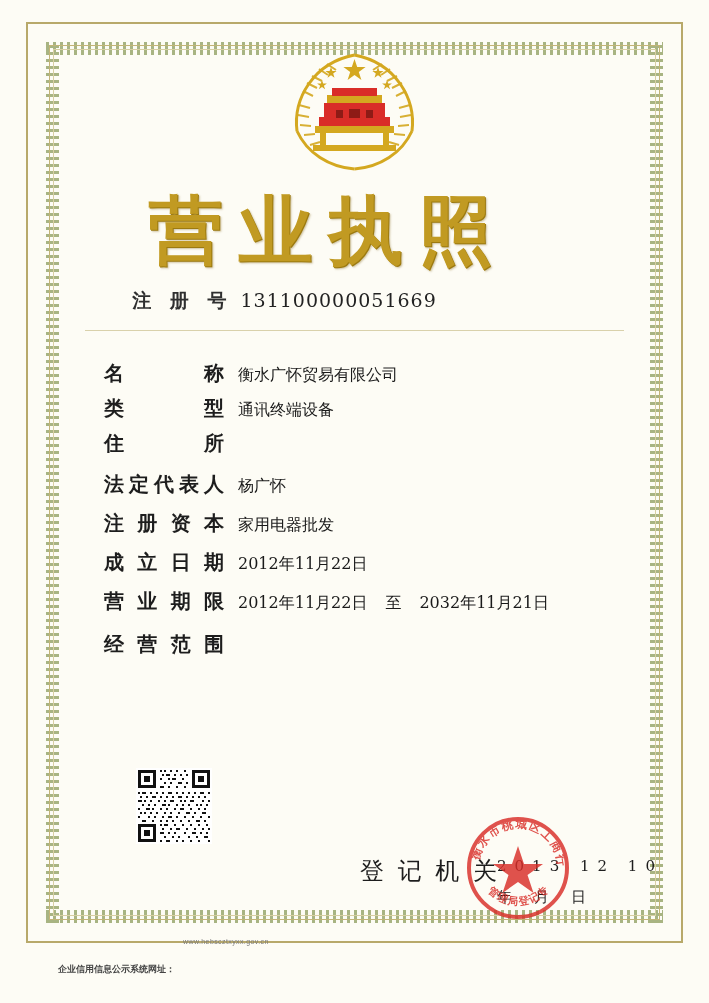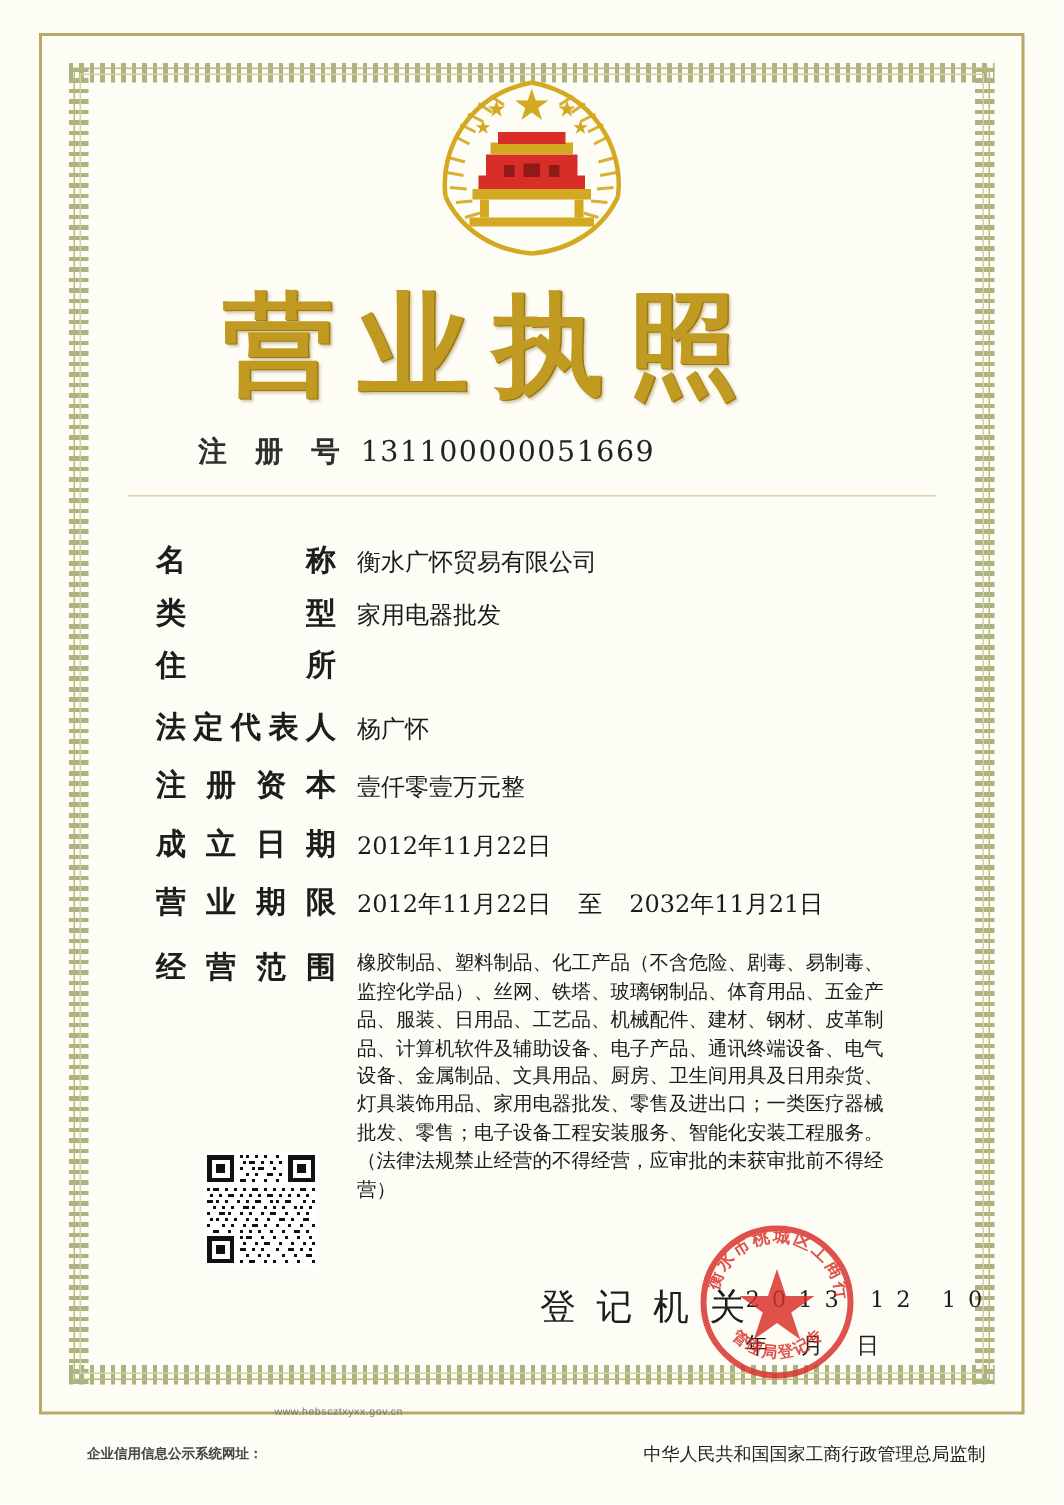--- a/index.html
+++ b/index.html
@@ -314,21 +314,21 @@
         <span>称</span>
       </div>
       <div class="f-value">衡水广怀贸易有限公司</div>
     </div>
 
     <div class="row">
       <div class="f-label">
         <span>类</span>
         <span>型</span>
       </div>
-      <div class="f-value">家用电器批发</div>
+      <div class="f-value">通讯终端设备</div>
     </div>
 
     <div class="row">
       <div class="f-label">
         <span>住</span>
         <span>所</span>
       </div>
     </div>
 
     <div class="row" style="margin-top:14px">
@@ -342,21 +342,21 @@
       <div class="f-value">杨广怀</div>
     </div>
 
     <div class="row" style="margin-top:12px">
       <div class="f-label">
         <span>注</span>
         <span>册</span>
         <span>资</span>
         <span>本</span>
       </div>
-      <div class="f-value">壹仟零壹万元整</div>
+      <div class="f-value">家用电器批发</div>
     </div>
 
     <div class="row" style="margin-top:12px">
       <div class="f-label">
         <span>成</span>
         <span>立</span>
         <span>日</span>
         <span>期</span>
       </div>
       <div class="f-value">2012年11月22日</div>
@@ -374,21 +374,20 @@
       </div>
     </div>
 
     <div class="row" style="margin-top:16px">
       <div class="f-label">
         <span>经</span>
         <span>营</span>
         <span>范</span>
         <span>围</span>
       </div>
-      <div class="f-value small">橡胶制品、塑料制品、化工产品（不含危险、剧毒、易制毒、监控化学品）、丝网、铁塔、玻璃钢制品、体育用品、五金产品、服装、日用品、工艺品、机械配件、建材、钢材、皮革制品、计算机软件及辅助设备、电子产品、通讯终端设备、电气设备、金属制品、文具用品、厨房、卫生间用具及日用杂货、灯具装饰用品、家用电器批发、零售及进出口；一类医疗器械批发、零售；电子设备工程安装服务、智能化安装工程服务。（法律法规禁止经营的不得经营，应审批的未获审批前不得经营）</div>
     </div>
 
   </div>
 
   <div class="qr">
     <svg viewBox="0 0 38 38" width="76" height="76" shape-rendering="crispEdges">
       <rect width="38" height="38" fill="#ffffff"></rect>
       <g fill="#111">
         <rect x="1" y="1" width="9" height="9"></rect>
           <rect x="2.5" y="2.5" width="6" height="6" fill="#fff"></rect>
@@ -567,15 +566,14 @@
         <text font-family="'DejaVu Serif','Liberation Serif',serif" font-size="10.5" fill="#d92d28" font-weight="bold" letter-spacing="1.2">
           <textPath href="#sealBottom" startOffset="8%">管理局登记专用章</textPath>
         </text>
       </g>
     </svg>
   </div>
 
   <div class="inner-url">www.hebscztxyxx.gov.cn</div>
 
   <div class="footer-left">企业信用信息公示系统网址：</div>
-  <div class="footer-right">中华人民共和国国家工商行政管理总局监制</div>
 
 </div>
 
 </body></html>

